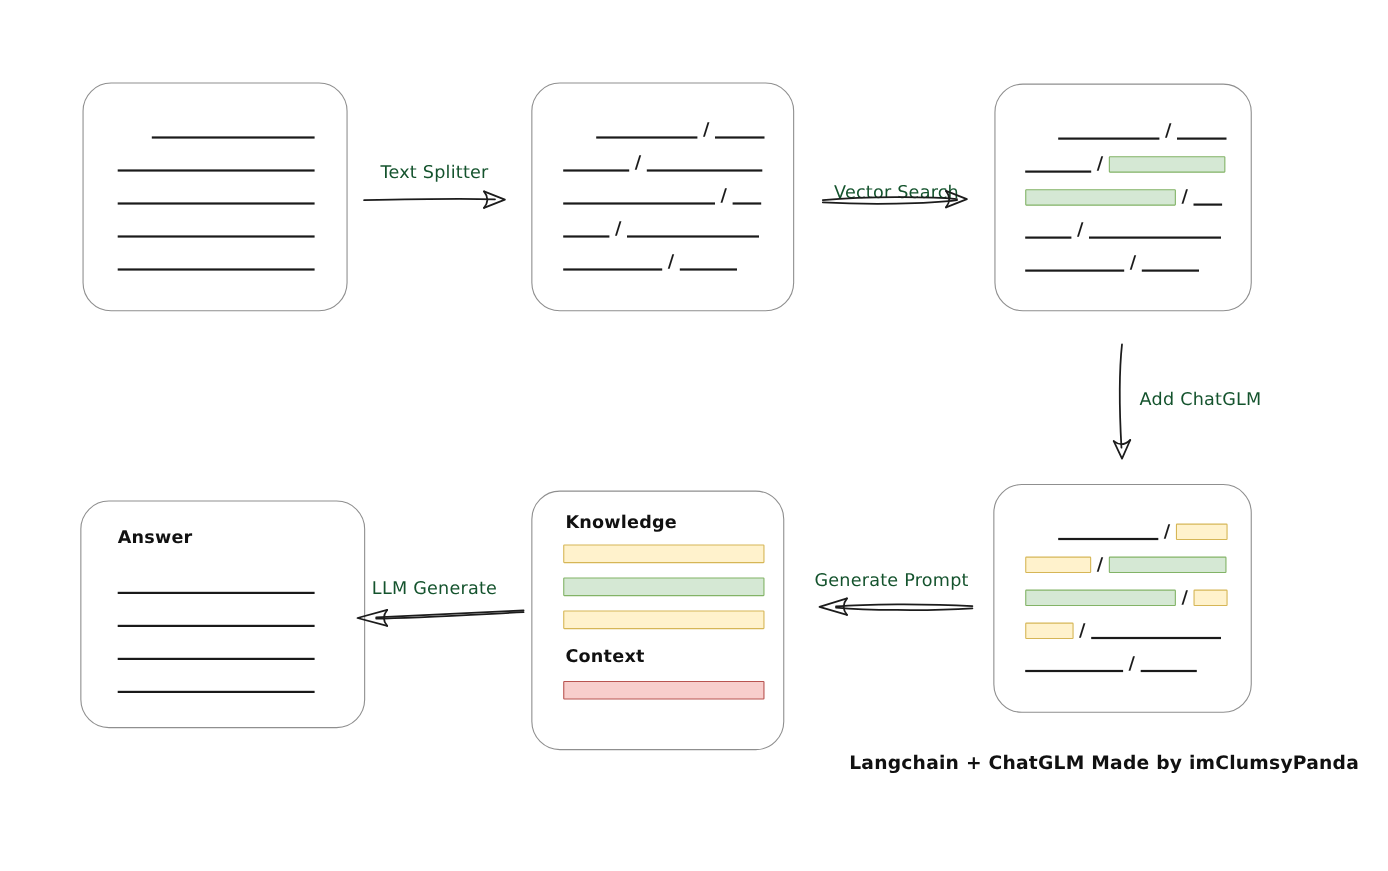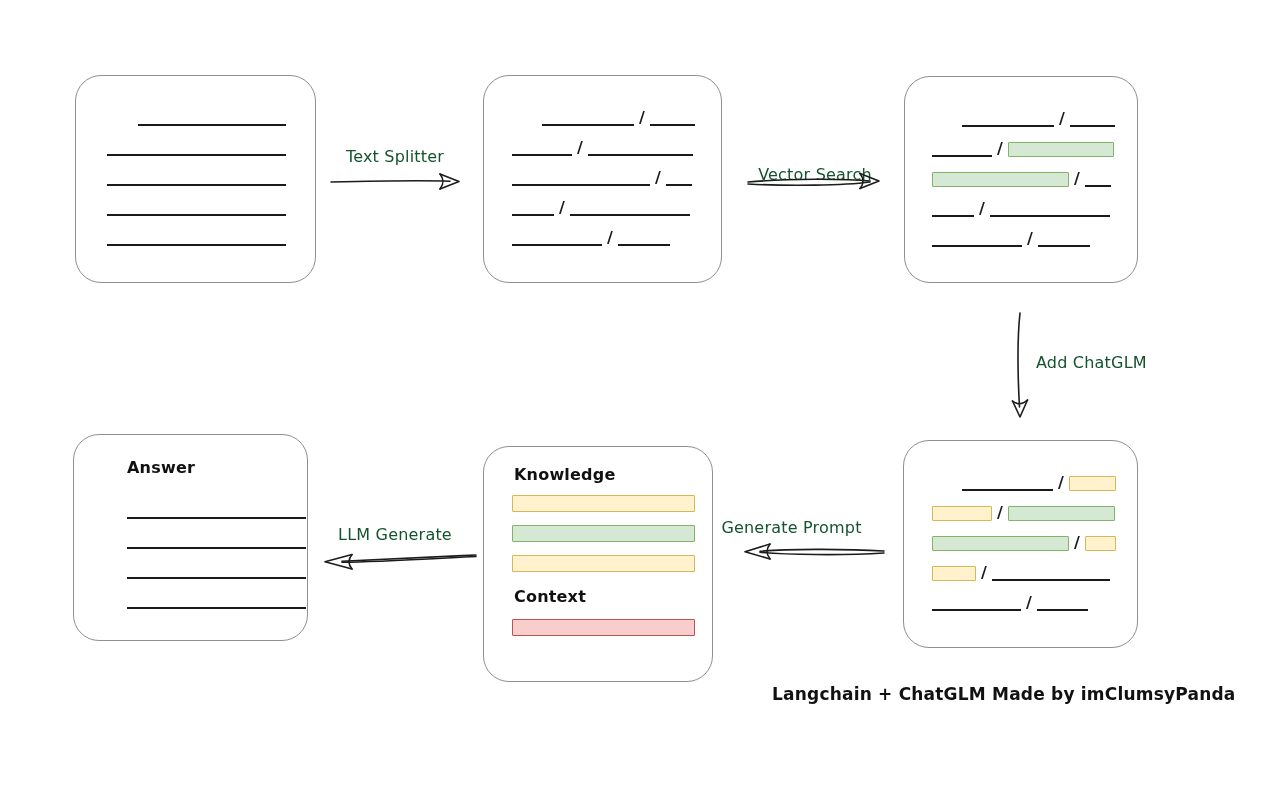--- a/index.html
+++ b/index.html
@@ -83,21 +83,21 @@
     text-align: center;
     letter-spacing: 0.2px;
     white-space: nowrap;
   }
   
   .document-node { left: 75px;  top: 75px;  width: 241px; height: 208px; }
   .split-node    { left: 483px; top: 75px;  width: 239px; height: 208px; }
   .match-node    { left: 904px; top: 76px;  width: 234px; height: 207px; }
   .context-node  { left: 903px; top: 440px; width: 235px; height: 208px; }
   .prompt-node   { left: 483px; top: 446px; width: 230px; height: 236px; }
-  .answer-node   { left: 73px;  top: 434px; width: 235px; height: 207px; padding-left: 20px; }
+  .answer-node   { left: 73px;  top: 455px; width: 259px; height: 207px; }
   .document-node .rows { padding: 34px 0 0 31px; }
   .split-node .rows    { padding: 34px 0 0 28px; }
   .match-node .rows    { padding: 34px 0 0 27px; }
   .context-node .rows  { padding: 34px 0 0 28px; }
   .prompt-node .inner  { padding: 18px 0 0 28px; }
   .prompt-node .node-title { margin: 0 0 11px 2px; }
   .prompt-node .title-question { margin-top: 15px; margin-bottom: 13px; }
   .prompt-node .rows { gap: 13px; }
   .answer-node .inner { padding: 23px 0 0 33px; }
   .answer-node .node-title { margin-bottom: 26px; }
@@ -275,21 +275,21 @@
     <path d="M116 6.5 L135 14 L116 21.5"></path>
   </svg>
 
   <div class="arrow-label" style="left:1036px; top:353px; text-align:left;">Add ChatGLM</div>
   <svg class="arrow-svg" style="left:1006px; top:310px;" width="28" height="112" viewBox="0 0 28 112">
     <path d="M14 3 C 10.5 35, 12 70, 13.5 97"></path>
     <path d="M6.5 91 Q14 97 21.5 90"></path>
     <path d="M6.5 91 L14 107 L21.5 90"></path>
   </svg>
 
-  <div class="arrow-label" style="left:709px; top:518px; width:165px;">Generate Prompt</div>
+  <div class="arrow-label" style="left:728px; top:518px; width:165px;">Generate Prompt</div>
   <svg class="arrow-svg" style="left:736px; top:537px;" width="152" height="28" viewBox="0 0 152 28">
     <path d="M148 14 C 105 11.5, 50 12, 24 14.3"></path>
     <path d="M148 16 C 105 18.7, 50 17.6, 24 15.3"></path>
     <path d="M34 7 Q28 14.5 34 22"></path>
     <path d="M34 7 L9 14.7 L34 22"></path>
   </svg>
 
   <div class="arrow-label" style="left:320px; top:525px; width:150px;">LLM Generate</div>
   <svg class="arrow-svg" style="left:314px; top:544px;" width="166" height="32" viewBox="0 0 166 32">
     <path d="M162 11 C 112 13, 60 16, 28 17.3"></path>

